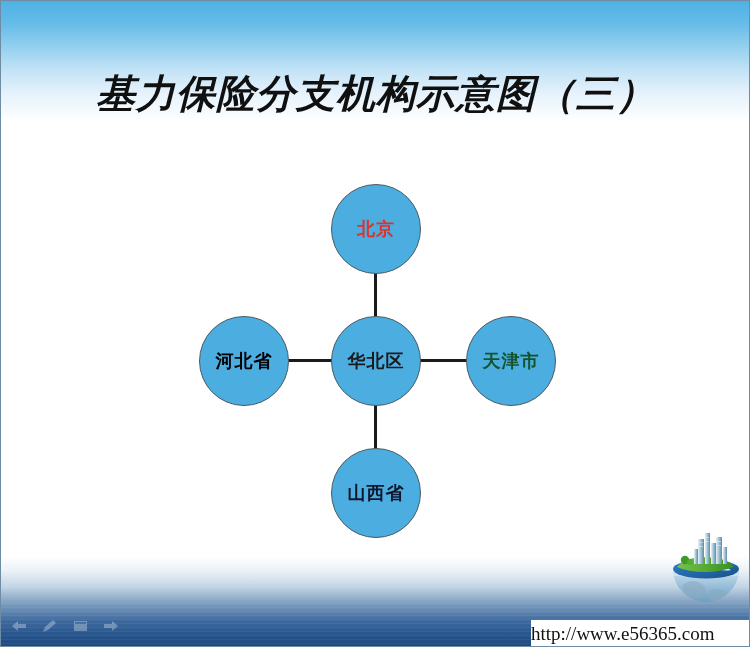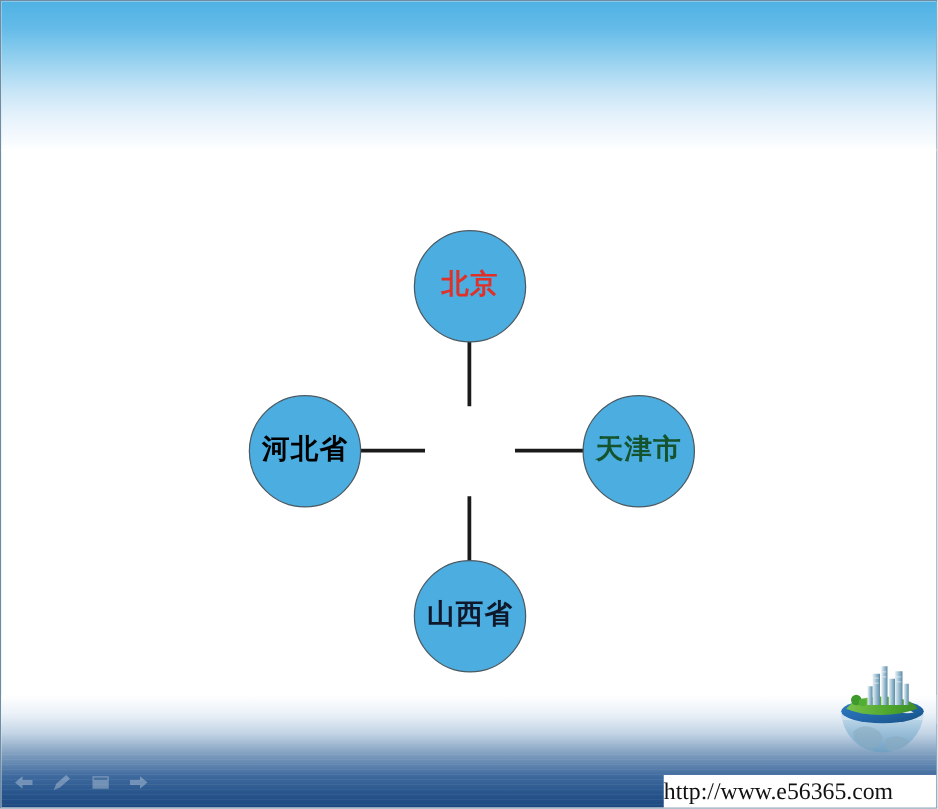--- a/index.html
+++ b/index.html
@@ -106,22 +106,22 @@
     height: 90px;
     border-radius: 50%;
     background: #4BADE0;
     border: 1px solid #4a5a63;
     box-sizing: border-box;
     display: flex;
     align-items: center;
     justify-content: center;
   }
   .node-label {
-    font-family: Liberation Mono, monospace;
-    font-size: 22px;
+    font-family: Liberation Sans, sans-serif;
+    font-size: 18px;
     font-weight: bold;
     letter-spacing: 1px;
     line-height: 1;
     white-space: nowrap;
   }
 
   
   .logo {
     position: absolute;
     left: 668px;
@@ -164,36 +164,40 @@
 </style>
 </head>
 <body>
 
 <div id="slide">
 
   <div class="bg-sky"></div>
   <div class="bg-white"></div>
   <div class="bg-sea"></div>
 
+  <div class="title">基力保险分支机构示意图（三）</div>
 
   <div class="diagram">
 
     <div class="connector conn-v" style="left:373px; top:268px; height:56px;"></div>
     <div class="connector conn-v" style="left:373px; top:396px; height:56px;"></div>
     <div class="connector conn-h" style="left:283px; top:358px; width:56px;"></div>
     <div class="connector conn-h" style="left:411px; top:358px; width:56px;"></div>
 
     <div class="node" style="left:330px; top:183px;">
       <span class="node-label" style="color:#E03028;">北京</span>
     </div>
 
     <div class="node" style="left:198px; top:315px;">
       <span class="node-label" style="color:#000000;">河北省</span>
     </div>
 
+    <div class="node" style="left:330px; top:315px;">
+      <span class="node-label" style="color:#1A1A1A;">华北区</span>
+    </div>
 
     <div class="node" style="left:465px; top:315px;">
       <span class="node-label" style="color:#14532d;">天津市</span>
     </div>
 
     <div class="node" style="left:330px; top:447px;">
       <span class="node-label" style="color:#0f172a;">山西省</span>
     </div>
 
   </div>

